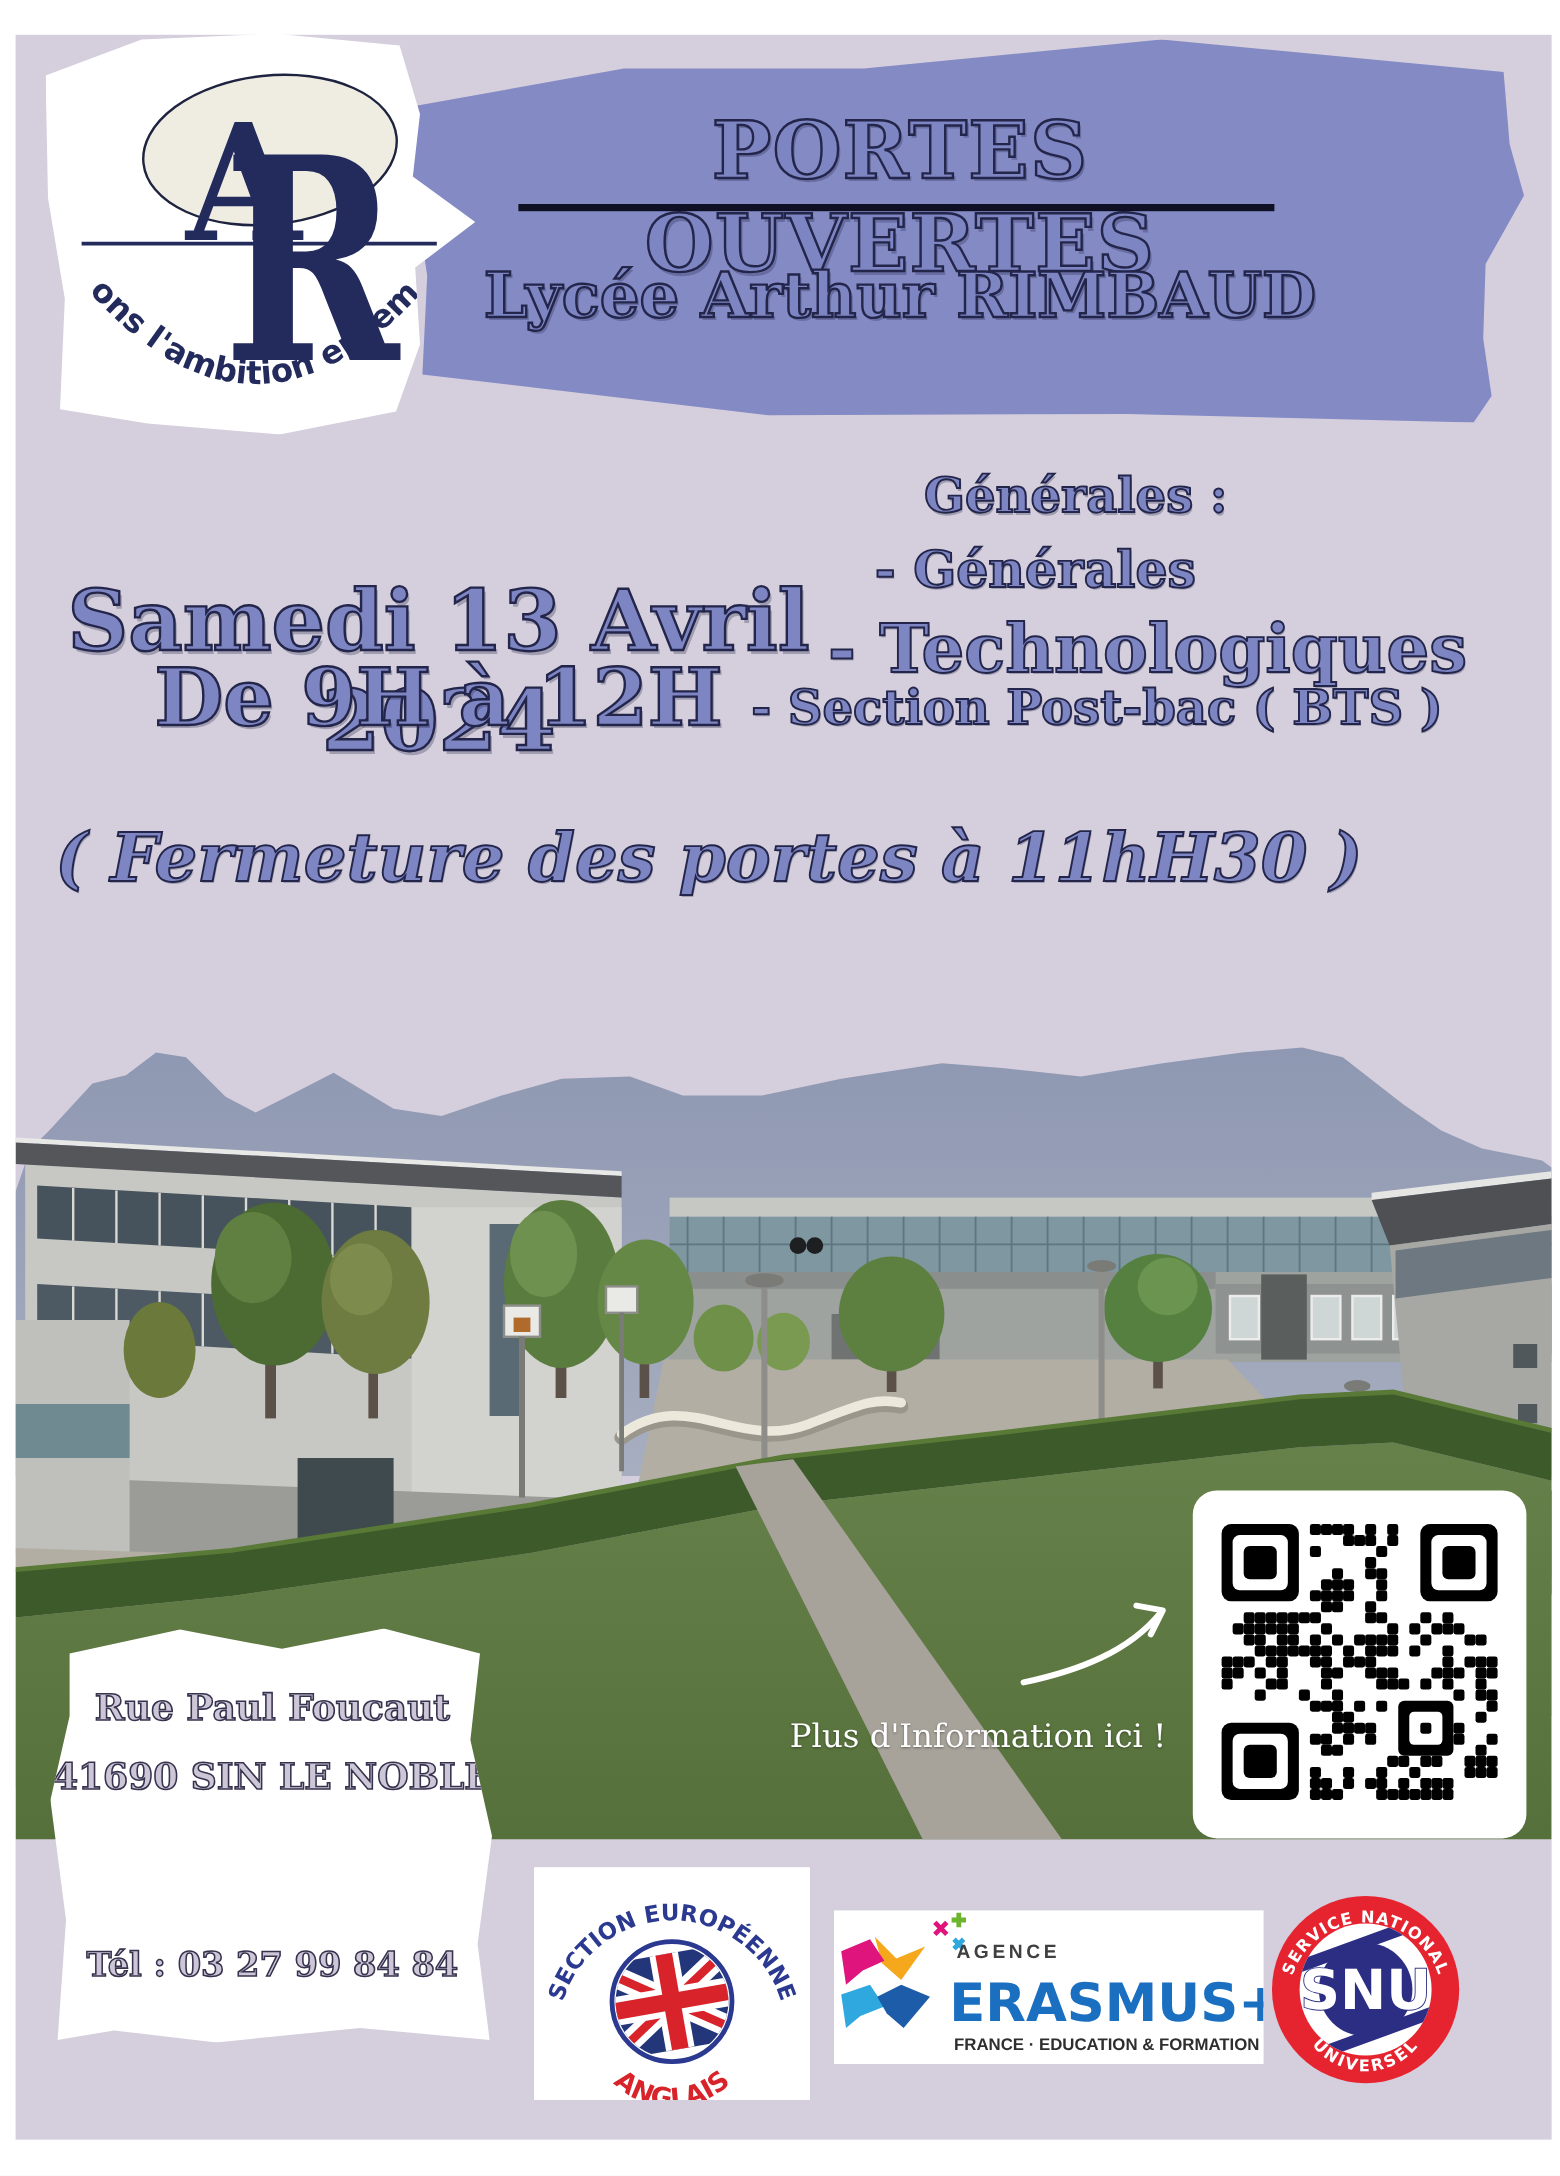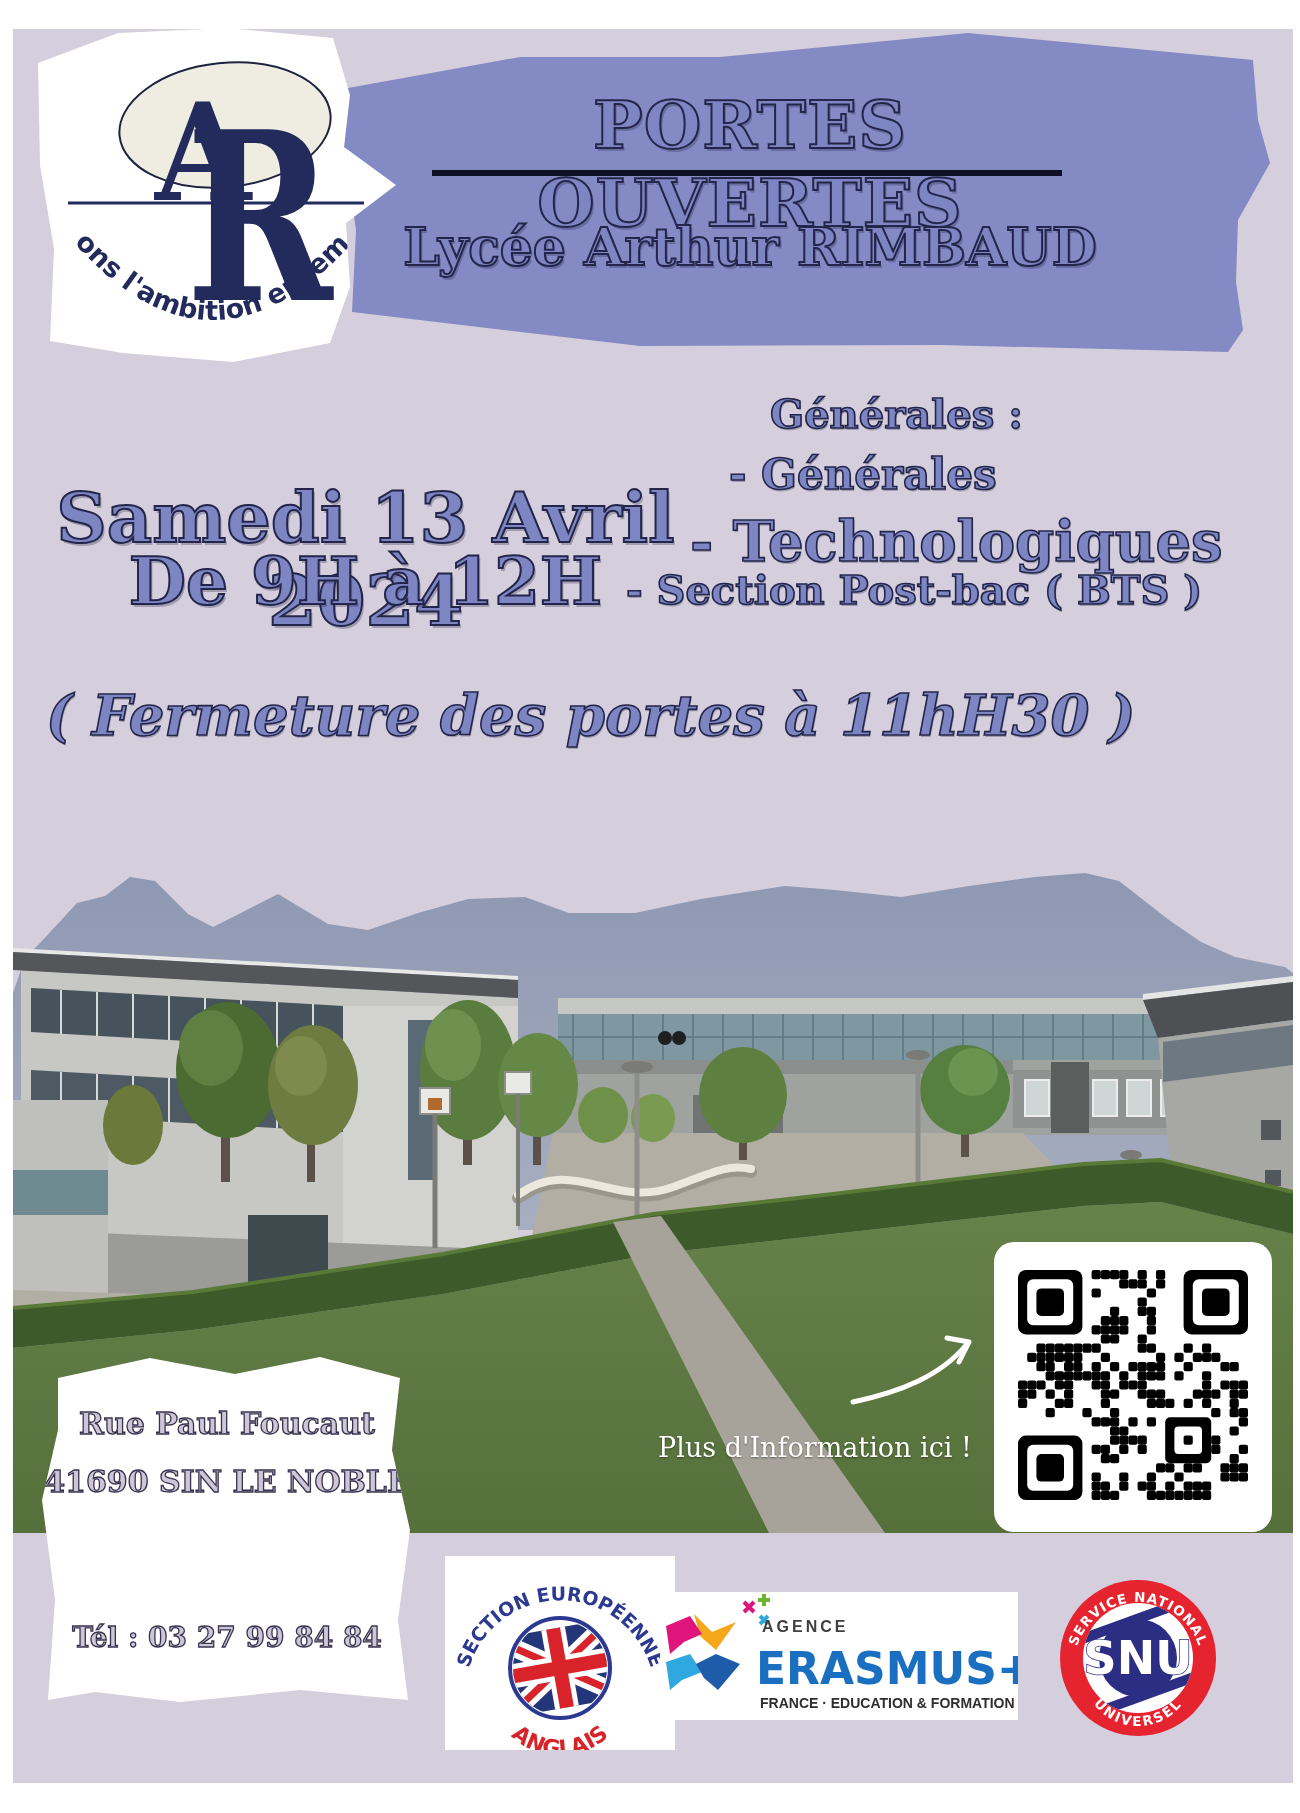--- a/index.html
+++ b/index.html
@@ -27,21 +27,21 @@
      clip-path:polygon(20px 30px,112px 10px,197px 26px,282px 9px,362px 30px,354px 102px,372px 182px,
        360px 272px,370px 352px,262px 342px,142px 354px,57px 344px,10px 352px,17px 252px,4px 152px,20px 82px);}
   .addr-line{left:0;width:100%;font-size:30px;color:#cdc6d6;-webkit-text-stroke:1.3px #37324e;}
   
   .qr-panel{left:994px;top:1242px;width:278px;height:290px;background:#ffffff;border-radius:20px;}
   .qr-caption{left:650px;top:1432px;width:330px;font-size:27px;color:#ffffff;
      text-shadow:0 1px 2px rgba(0,0,0,.4);}
   
   .box-white{background:#ffffff;}
   .sec-eur{left:445px;top:1556px;width:230px;height:194px;}
-  .erasmus{left:660px;top:1592px;width:358px;height:128px;}
+  .erasmus{left:695px;top:1592px;width:358px;height:128px;}
   .snu{left:1058px;top:1578px;width:160px;height:160px;}
   .filiere{white-space:nowrap;}
 </style>
 </head>
 <body>
 
 <div class="page">
   <div class="abs canvas"></div>
 
   <svg class="abs" style="left:13px;top:870px;" width="1280" height="663" viewBox="0 0 1280 663">

